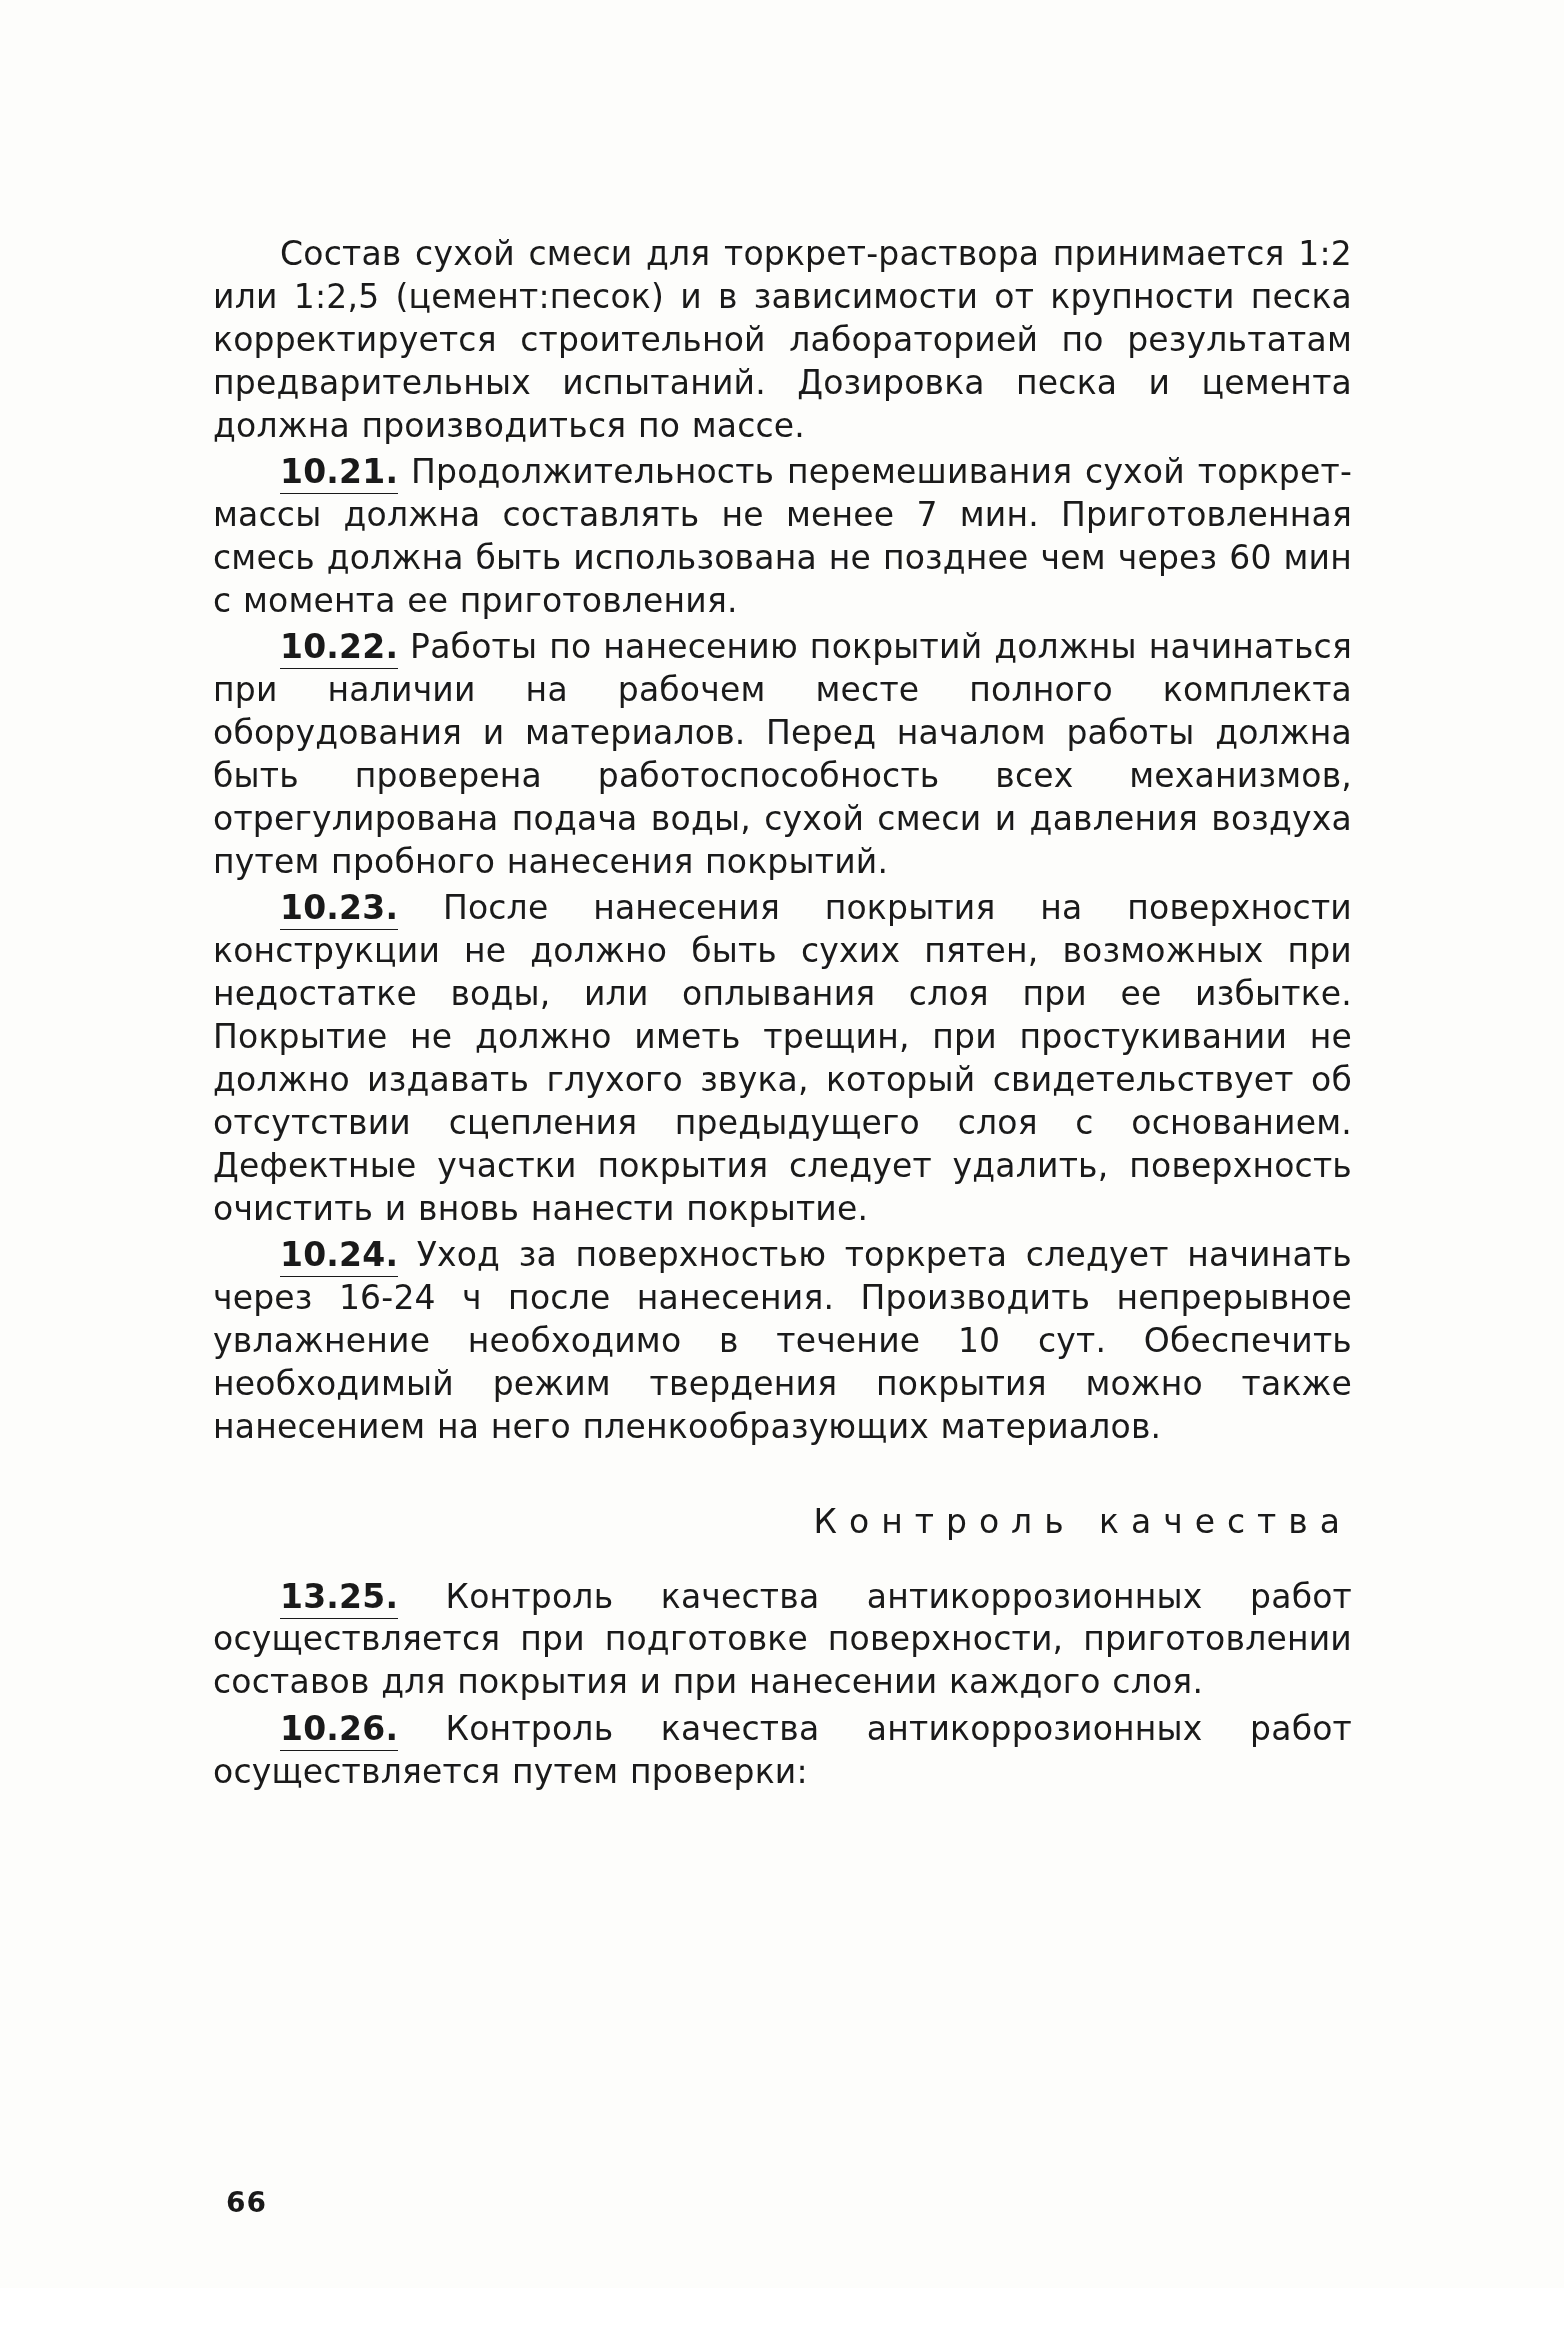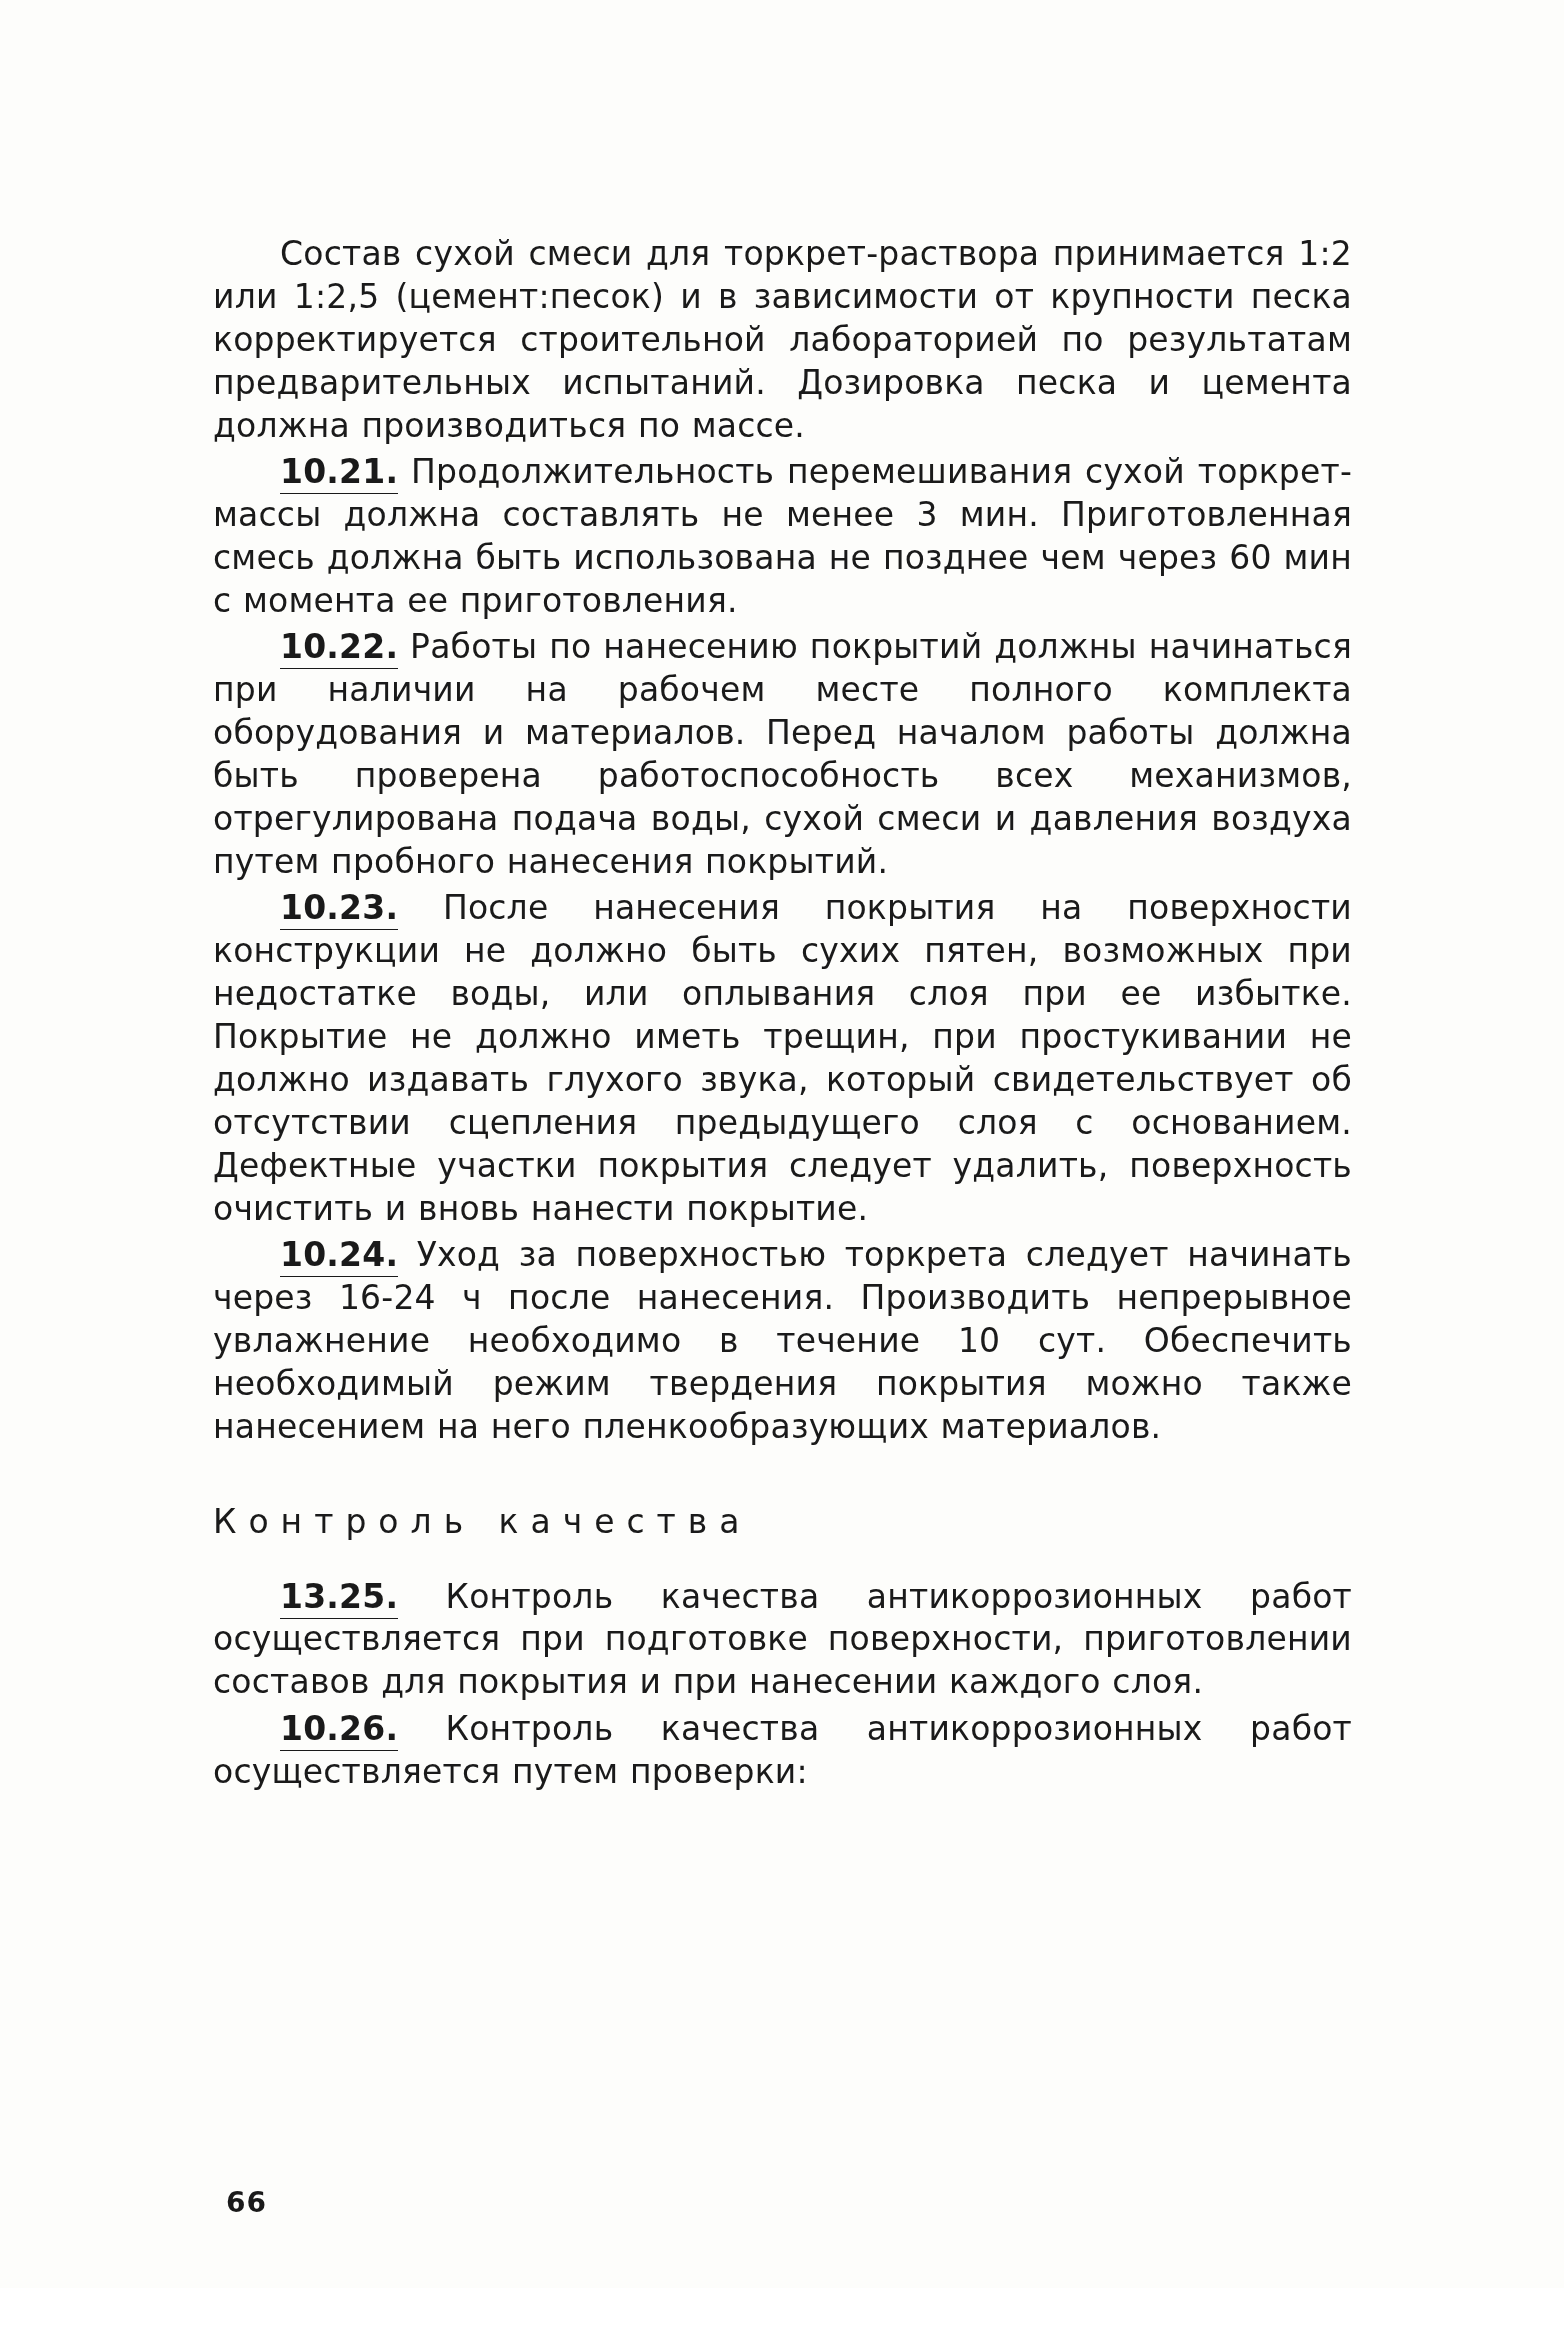--- a/index.html
+++ b/index.html
@@ -41,21 +41,21 @@
     text-indent: 67px;
   }
   .num {
     font-weight: 600;
     border-bottom: 1.9px solid #1a1a1a;
     padding-bottom: 2px;
   }
   .section-heading {
     margin: 52px 0 32px 0;
     font-size: 33px;
-    text-align: left;
+    text-align: right;
     letter-spacing: 12px;
     text-indent: 0;
   }
   .pagenum {
     position: absolute;
     left: 213px;
     top: 2186px;
     font-size: 28px;
     font-weight: 700;
     letter-spacing: 0.9px;
@@ -67,21 +67,21 @@
 
 <div class="page">
   <div class="content">
 
     <p class="indent">
       <span>Состав сухой смеси для торкрет-раствора принимается 1:2 или 1:2,5 (цемент:песок) и в зависимости от крупности песка корректируется строительной лабораторией по результатам предварительных испытаний. Дозировка песка и цемента должна производиться по массе.</span>
     </p>
 
     <p class="indent">
       <span class="num">10.21.</span>
-      <span>Продолжительность перемешивания сухой торкрет-массы должна составлять не менее 3 мин. Приготовленная смесь должна быть использована не позднее чем через 60 мин с момента ее приготовления.</span>
+      <span>Продолжительность перемешивания сухой торкрет-массы должна составлять не менее 7 мин. Приготовленная смесь должна быть использована не позднее чем через 60 мин с момента ее приготовления.</span>
     </p>
 
     <p class="indent">
       <span class="num">10.22.</span>
       <span>Работы по нанесению покрытий должны начинаться при наличии на рабочем месте полного комплекта оборудования и материалов. Перед началом работы должна быть проверена работоспособность всех механизмов, отрегулирована подача воды, сухой смеси и давления воздуха путем пробного нанесения покрытий.</span>
     </p>
 
     <p class="indent">
       <span class="num">10.23.</span>
       <span>После нанесения покрытия на поверхности конструкции не должно быть сухих пятен, возможных при недостатке воды, или оплывания слоя при ее избытке. Покрытие не должно иметь трещин, при простукивании не должно издавать глухого звука, который свидетельствует об отсутствии сцепления предыдущего слоя с основанием. Дефектные участки покрытия следует удалить, поверхность очистить и вновь нанести покрытие.</span>

